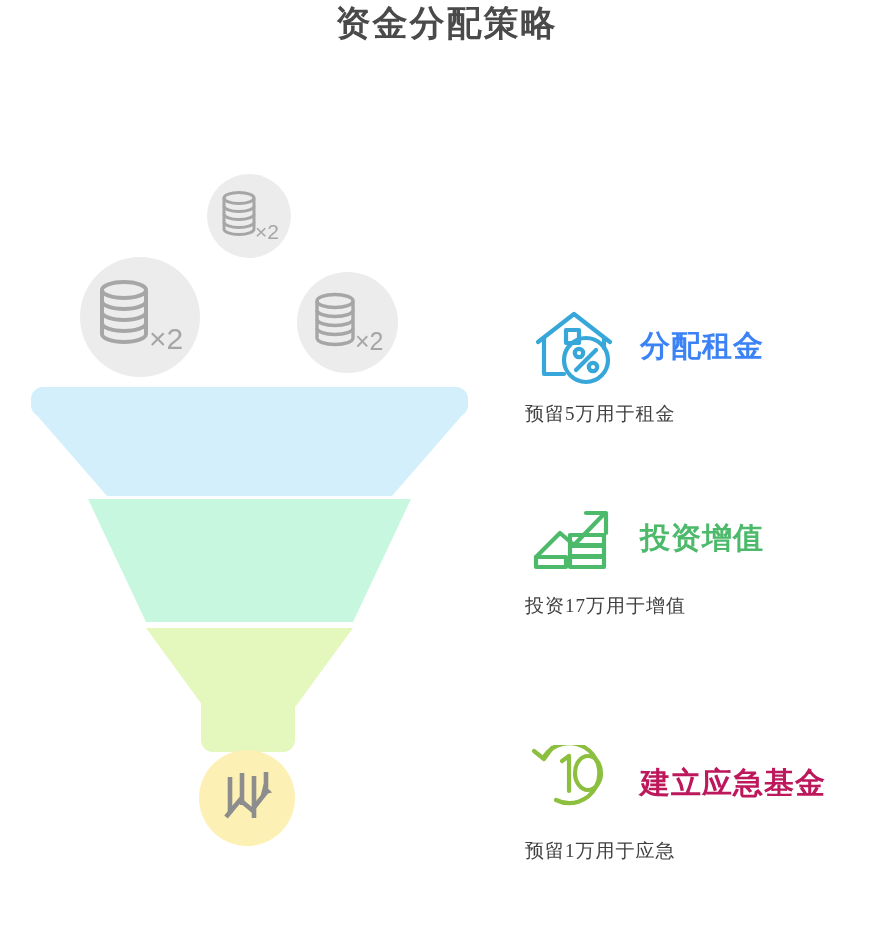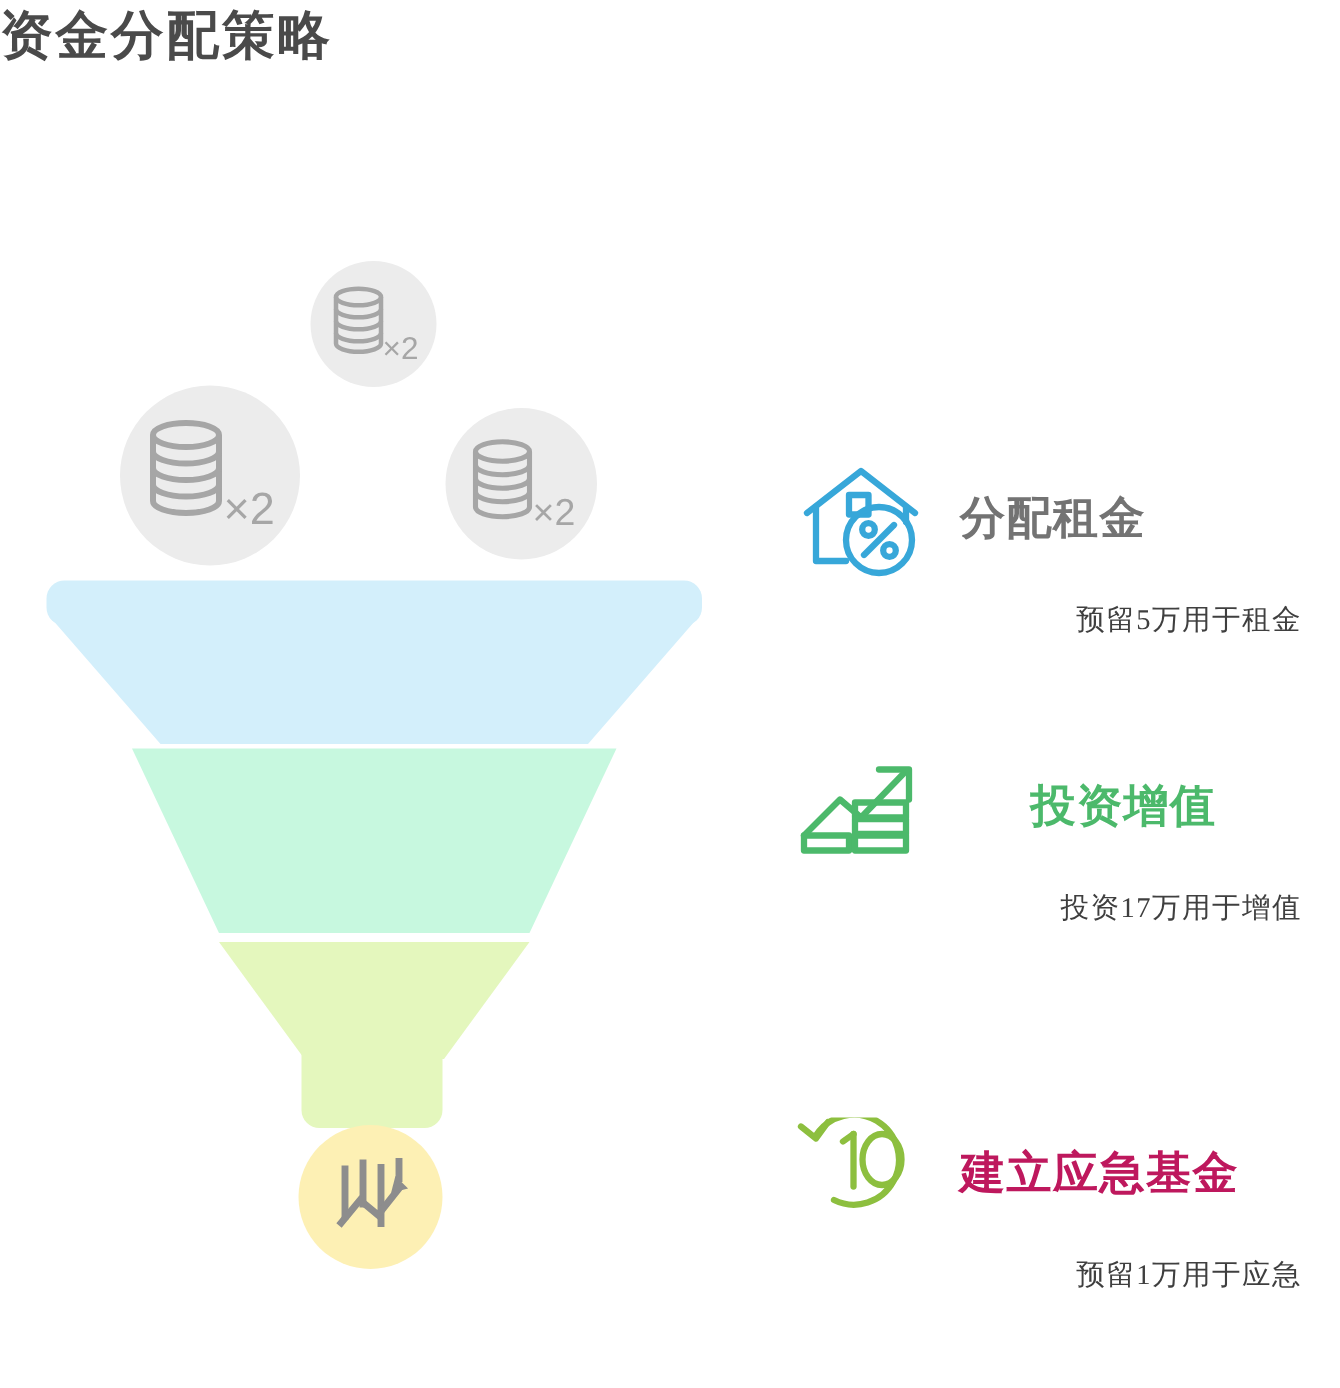--- a/index.html
+++ b/index.html
@@ -14,20 +14,21 @@
     overflow: hidden;
     font-family: "Liberation Serif", "DejaVu Serif", serif;
   }
 
   
   #page-title {
     position: absolute;
     left: 0;
     top: 0;
     width: 893px;
+    text-align: center;
     font-family: "Liberation Serif", "DejaVu Serif", serif;
     font-weight: bold;
     font-size: 35px;
     line-height: 48px;
     letter-spacing: 2px;
     color: #4a4a4a;
     white-space: nowrap;
   }
 
   
@@ -85,21 +86,21 @@
     font-size: 30px;
     line-height: 40px;
     letter-spacing: 1px;
     white-space: nowrap;
   }
   .step-desc {
     position: absolute;
     left: 0;
     top: 92px;
     width: 343px;
-    text-align: right;
+    text-align: left;
     font-family: "Liberation Serif", "DejaVu Serif", serif;
     font-size: 19px;
     line-height: 28px;
     letter-spacing: 1px;
     color: #3f3f3f;
     white-space: nowrap;
   }
 </style>
 </head>
 <body>
@@ -186,38 +187,38 @@
           <polyline points="14,30 14,66 34,66"></polyline>
           <polyline points="74,30 74,40"></polyline>
           <rect x="36" y="22" width="13" height="13"></rect>
           <circle cx="56" cy="52" r="22"></circle>
           <line x1="46" y1="62" x2="66" y2="42"></line>
           <circle cx="49" cy="45" r="4.2"></circle>
           <circle cx="63" cy="59" r="4.2"></circle>
         </g>
       </svg>
     </div>
-    <div class="step-heading" style="color:#737373;">分配租金</div>
+    <div class="step-heading" style="color:#3b82f6;">分配租金</div>
     <div class="step-desc">预留5万用于租金</div>
   </div>
 
   <div class="step-item" style="top:500px;">
     <div class="step-icon">
       <svg width="92" height="80" viewBox="0 0 92 80">
         <g stroke="#4cb96b" stroke-width="4.2" fill="none" stroke-linecap="round" stroke-linejoin="round">
           <polyline points="6,57 30,33 44,45 74,14"></polyline>
           <polyline points="56,13 76,13 76,33"></polyline>
           <rect x="6" y="57" width="30" height="10"></rect>
           <rect x="40" y="35" width="34" height="10"></rect>
           <rect x="40" y="46" width="34" height="10"></rect>
           <rect x="40" y="57" width="34" height="10"></rect>
         </g>
       </svg>
     </div>
-    <div class="step-heading" style="color:#4cb96b;margin-left:47px;">投资增值</div>
+    <div class="step-heading" style="color:#4cb96b;">投资增值</div>
     <div class="step-desc">投资17万用于增值</div>
   </div>
 
   <div class="step-item" style="top:745px;">
     <div class="step-icon">
       <svg width="92" height="80" viewBox="0 0 92 80">
         <g stroke="#8dbf3f" stroke-width="4.2" fill="none" stroke-linecap="round" stroke-linejoin="round">
           <path d="M14,12 A 30,30 0 1 1 26,55"></path>
           <polyline points="4,6 14,14 22,3"></polyline>
           <line x1="32" y1="16" x2="39" y2="11"></line>

